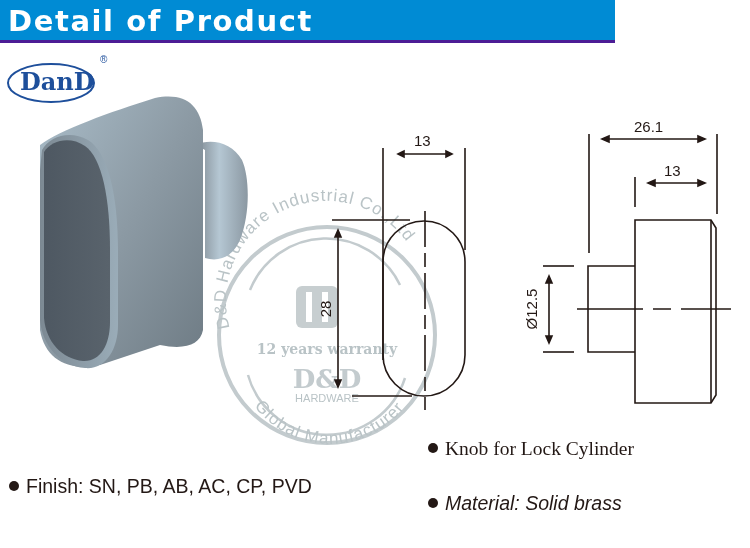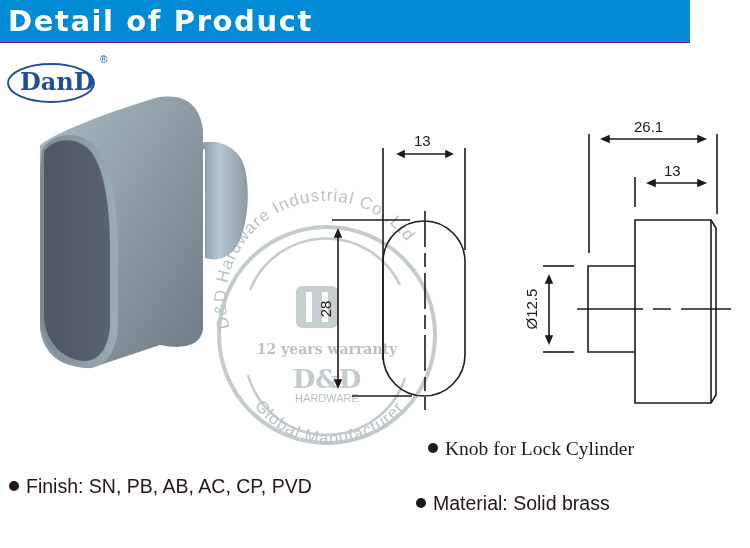--- a/index.html
+++ b/index.html
@@ -1,22 +1,22 @@
 <!DOCTYPE html>
 <html><head>
   <meta charset="utf-8">
   <style>
     * { margin: 0; padding: 0; box-sizing: border-box; }
     html, body { width: 750px; height: 548px; background: #ffffff; overflow: hidden; }
     body { position: relative; font-family: "Liberation Sans", sans-serif; color: #231815; }
 
     .header-bar {
-      position: absolute; left: 0; top: 0; width: 690px; height: 43px;
+      position: absolute; left: 0; top: 0; width: 615px; height: 43px;
       background: #008bd4;
-      border-bottom: 1px solid #4c1d95;
+      border-bottom: 3px solid #4c1d95;
     }
     .header-title {
       position: absolute; left: 8px; top: 4px;
       font-family: "DejaVu Sans", sans-serif;
       font-weight: bold; font-size: 29px; letter-spacing: 1.6px;
       color: #ffffff; line-height: 34px;
     }
 
     .logo { position: absolute; left: 6px; top: 58px; width: 106px; height: 46px; }
     .logo-text {
@@ -170,15 +170,15 @@
 <div class="dim-label" style="left:634px; top:119px;">26.1</div>
 <div class="dim-label" style="left:664px; top:163px;">13</div>
 <div class="dim-label dim-vert" style="left:508px; top:301px; width:48px; text-align:center;">Ø12.5</div>
 
 <div class="bullet-item" style="left:428px; top:438px;font-family:Liberation Serif, serif;">
   <span class="bullet-dot"></span><span>Knob for Lock Cylinder</span>
 </div>
 <div class="bullet-item" style="left:9px; top:475px;">
   <span class="bullet-dot"></span><span>Finish: SN, PB, AB, AC, CP, PVD</span>
 </div>
-<div class="bullet-item" style="left:416px; top:492px;">
+<div class="bullet-item" style="left:428px; top:492px;font-style:italic;">
   <span class="bullet-dot"></span><span>Material: Solid brass</span>
 </div>
 
 </body></html>

